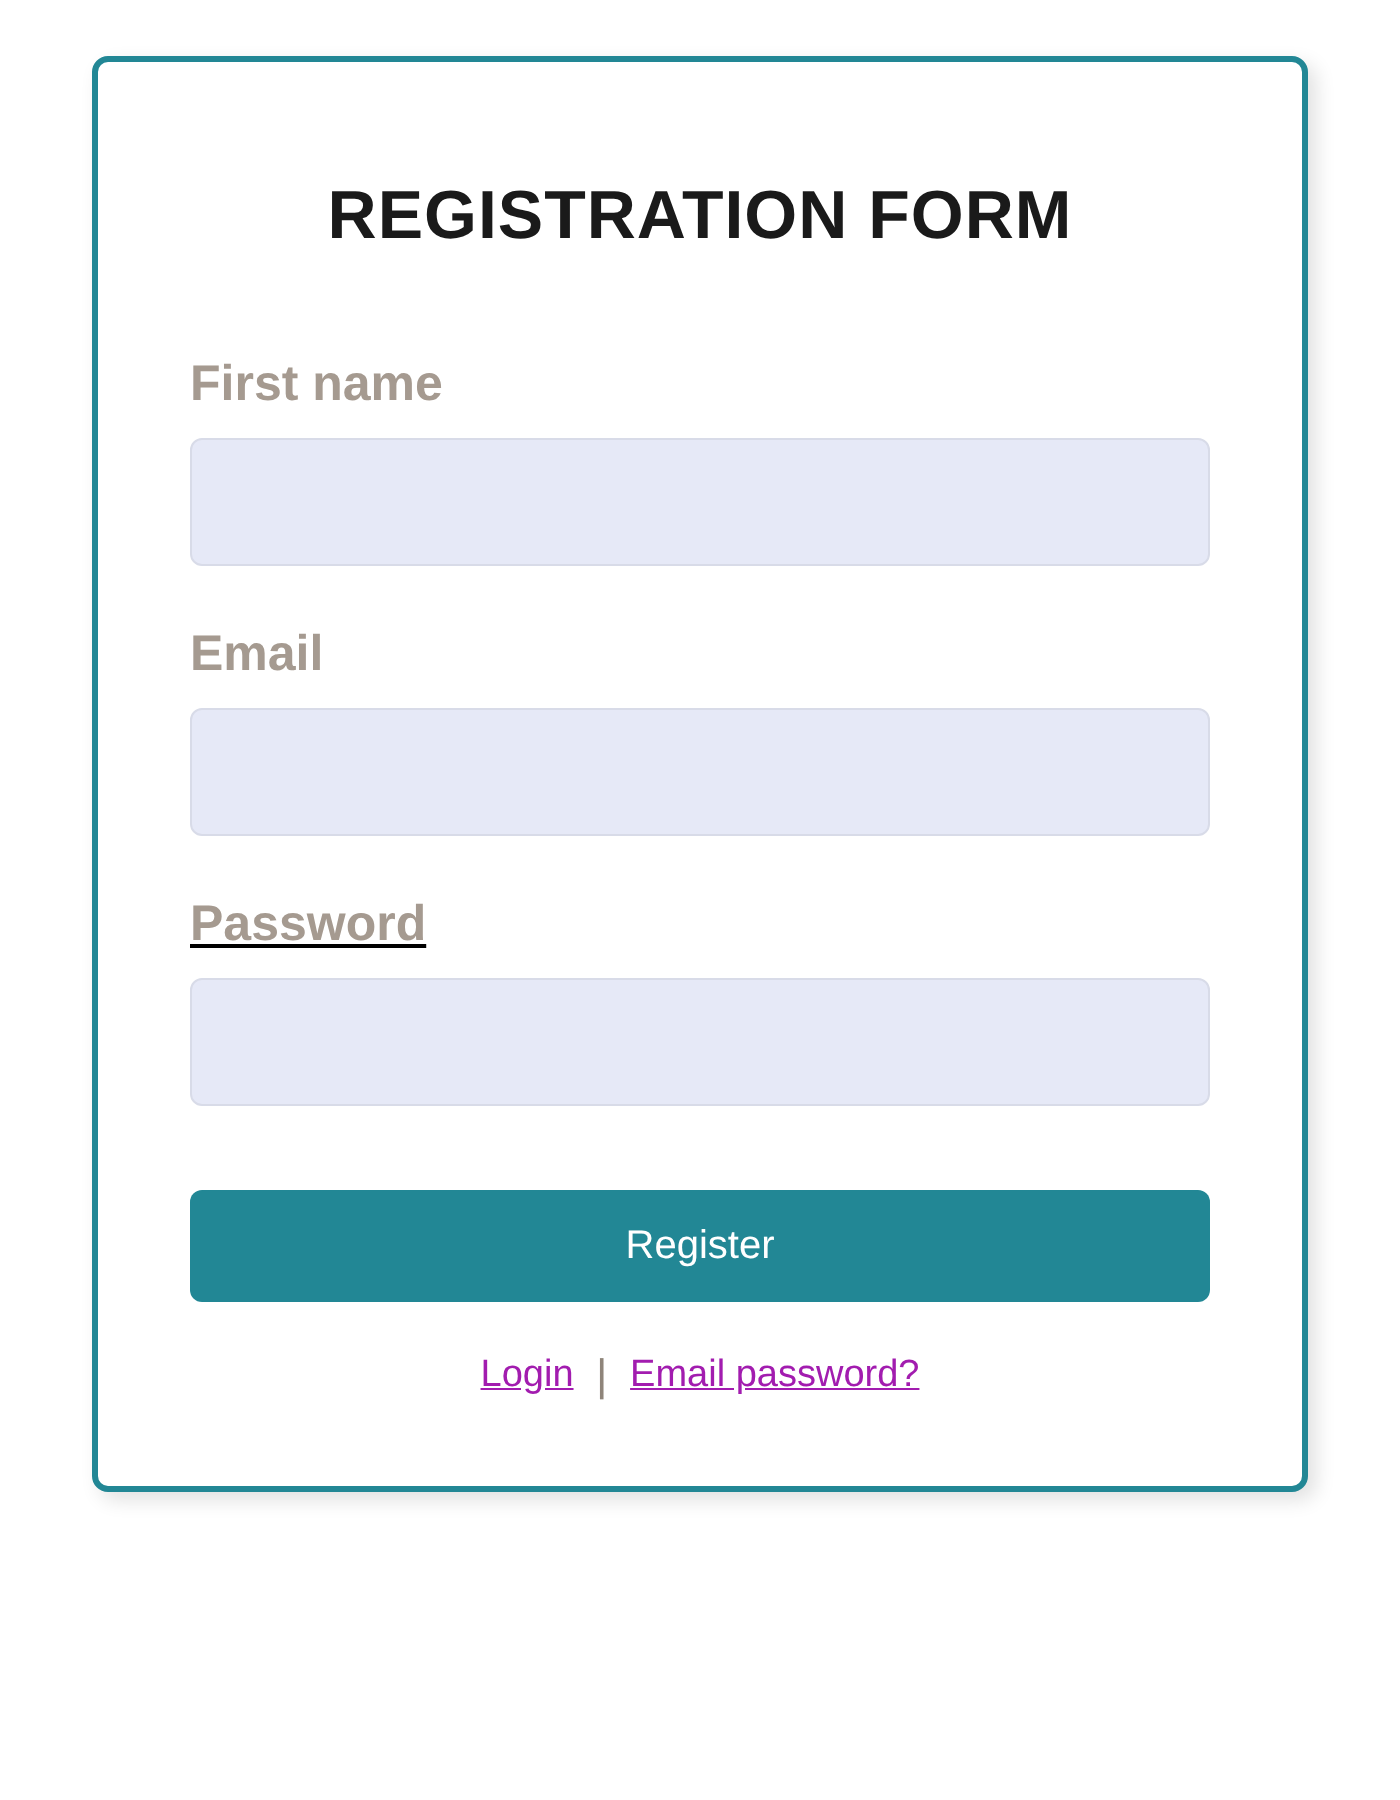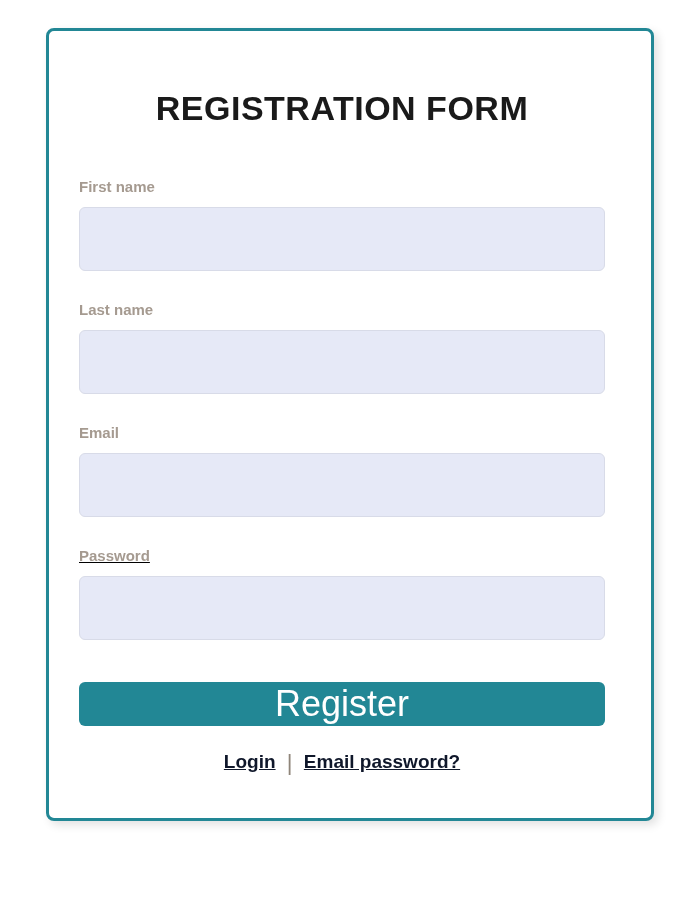--- a/index.html
+++ b/index.html
@@ -16,36 +16,36 @@
       justify-content: center;
       align-items: flex-start;
       padding-top: 28px;
     }
     .card {
       width: 608px;
       background: #ffffff;
       border: 3px solid #228795;
       border-radius: 8px;
       box-shadow: 4px 4px 10px rgba(0,0,0,0.12);
-      padding: 58px 46px 42px 30px;
+      padding: 58px 46px 42px 46px;
     }
     .form-title {
       text-align: center;
       font-size: 34px;
       font-weight: 600;
       letter-spacing: 0.5px;
       color: #1a1a1a;
       margin-bottom: 50px;
     }
     .form-group {
       margin-bottom: 30px;
     }
     .form-label {
       display: block;
-      font-size: 15px;
+      font-size: 25px;
       color: #a59a90;
       font-weight: 600;
       margin-bottom: 12px;
     }
     .form-input {
       width: 100%;
       height: 64px;
       background: #e6e9f7;
       border: 1px solid #d8dbe8;
       border-radius: 6px;
@@ -53,65 +53,61 @@
       padding: 0 14px;
       color: #333;
       outline: none;
     }
     .form-group.last {
       margin-bottom: 42px;
       text-decoration: underline;
     }
     .submit-button {
       width: 100%;
-      height: 44px;
+      height: 56px;
       background: #228795;
       border: none;
       border-radius: 6px;
       color: #ffffff;
-      font-size: 36px;
+      font-size: 20px;
       font-weight: 500;
       font-family: inherit;
       cursor: pointer;
       margin-bottom: 24px;
     }
     .links-row {
       text-align: center;
       font-size: 19px;
       color: #a59a90;
     }
     .links-row .link {
-      color: #0f172a;
+      color: #a21caf;
       text-decoration: underline;
       cursor: pointer;
-      font-weight: 700;
+      font-weight: 400;
     }
     .links-row .divider {
       display: inline-block;
       margin: 0 6px;
       color: #8f857a;
       font-size: 22px;
       vertical-align: -2px;
     }
   </style>
 </head>
 <body>
 
 <div class="card">
   <h1 class="form-title">REGISTRATION FORM</h1>
 
   <div class="form-group">
     <label class="form-label">First name</label>
     <input type="text" class="form-input" value="" style="">
   </div>
 
-  <div class="form-group">
-    <label class="form-label">Last name</label>
-    <input type="text" class="form-input" value="" style="">
-  </div>
 
   <div class="form-group">
     <label class="form-label">Email</label>
     <input type="email" class="form-input" value="" style="">
   </div>
 
   <div class="form-group last">
     <label class="form-label">Password</label>
     <input type="password" class="form-input" value="" style="">
   </div>

